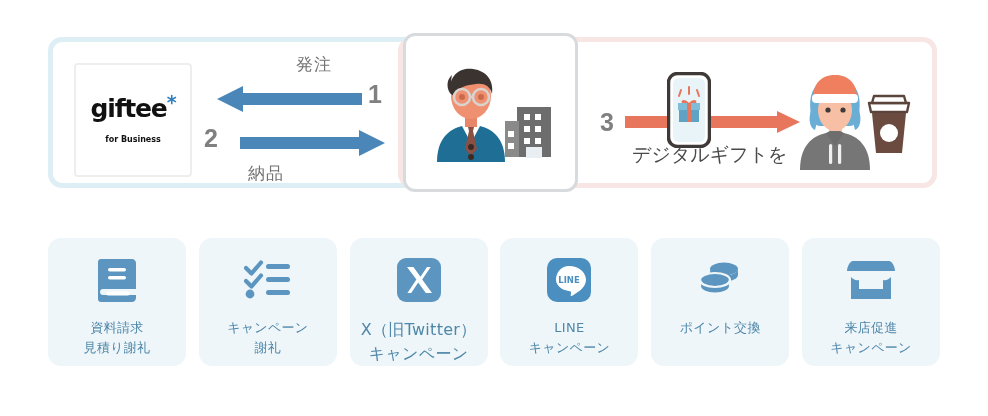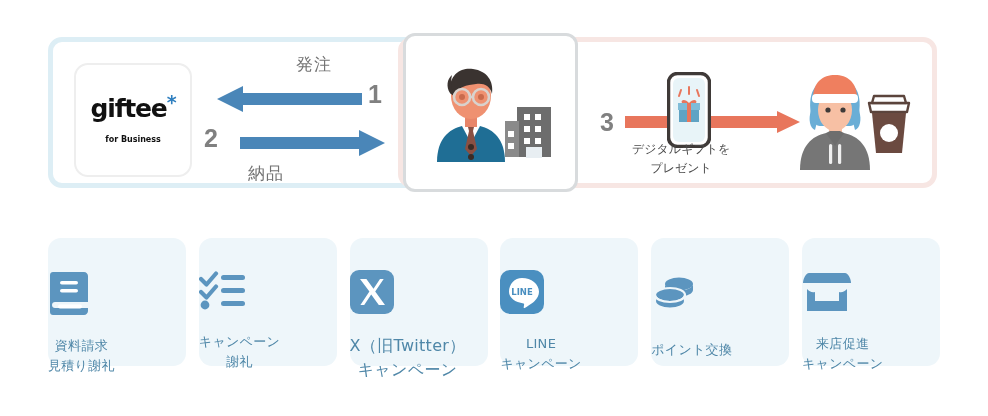--- a/index.html
+++ b/index.html
@@ -53,21 +53,21 @@
     align-items: center;
     justify-content: center;
   }
 
   
   .card-giftee {
     position: absolute;
     left: 74px; top: 63px;
     width: 118px; height: 114px;
     border: 2px solid #eeeeee;
-    border-radius: 14px;
+    border-radius: 4px;
     box-sizing: border-box;
     background: #ffffff;
     display: flex;
     flex-direction: column;
     align-items: center;
     justify-content: center;
   }
   .giftee-word {
     font-family: "DejaVu Sans", sans-serif;
     font-weight: 700;
@@ -111,54 +111,54 @@
     font-size: 25px;
     color: #808080;
   }
 
   .ar-left { position: absolute; left: 17px; top: 28px; }
   .ar-right { position: absolute; left: 40px; top: 72px; }
 
   .lbl-red {
     position: absolute;
     font-family: "DejaVu Sans", "Liberation Sans", sans-serif;
-    font-size: 12px;
+    font-size: 19px;
     color: #4a4a4a;
     text-align: center;
     line-height: 1.55;
     white-space: nowrap;
   }
 
   
   #cards-row {
     position: absolute;
     left: 48px; top: 238px;
     width: 892px; height: 130px;
     display: flex;
     justify-content: space-between;
   }
   .ucard {
     width: 138px; height: 128px;
     background: #eef6fa;
     border-radius: 13px;
     display: flex;
     flex-direction: column;
-    align-items: flex-start;
+    align-items: center;
     justify-content: flex-start;
     box-sizing: border-box;
-    padding-top: 32px;
+    padding-top: 17px;
   }
   .ucard .ic {
     height: 50px;
     display: flex;
     align-items: center;
     justify-content: center;
   }
   .ucard .cap {
-    margin-top: 20px;
+    margin-top: 13px;
     font-family: "DejaVu Sans", "Liberation Sans", sans-serif;
     font-size: 13px;
     color: #4f87a8;
     text-align: center;
     line-height: 1.5;
     white-space: pre-line;
     letter-spacing: 0.3px;
   }
   .cap.small { font-size: 16px; }
 </style>
@@ -252,21 +252,20 @@
 
     <rect x="12" y="36" width="20" height="14" fill="#5fa3c4"></rect>
     <rect x="11" y="31" width="22" height="7" fill="#7fbcd8"></rect>
     <rect x="20" y="31" width="4" height="19" fill="#e8765c"></rect>
     <path d="M22 31 C18 26 13 28 15 31 Z" fill="#e8765c"></path>
     <path d="M22 31 C26 26 31 28 29 31 Z" fill="#e8765c"></path>
   </svg>
 
   <div class="lbl-red" style="left:632px; top:140px;">
     <div>デジタルギフトを</div>
-    <div>プレゼント</div>
   </div>
 
   <svg style="position:absolute; left:786px; top:70px;" width="130" height="100" viewBox="0 0 130 100">
 
     <path d="M25 44 C21 20 32 8 49 8 C66 8 77 20 73 44 C72 52 68 56 64 56 L34 56 C30 56 26 52 25 44 Z" fill="#6aaed6"></path>
     <path d="M25 40 C22 50 24 58 29 60 L33 44 Z" fill="#6aaed6"></path>
     <path d="M73 40 C76 50 74 58 69 60 L65 44 Z" fill="#6aaed6"></path>
 
     <ellipse cx="49" cy="40" rx="17" ry="21" fill="#f7c0a4"></ellipse>
 

